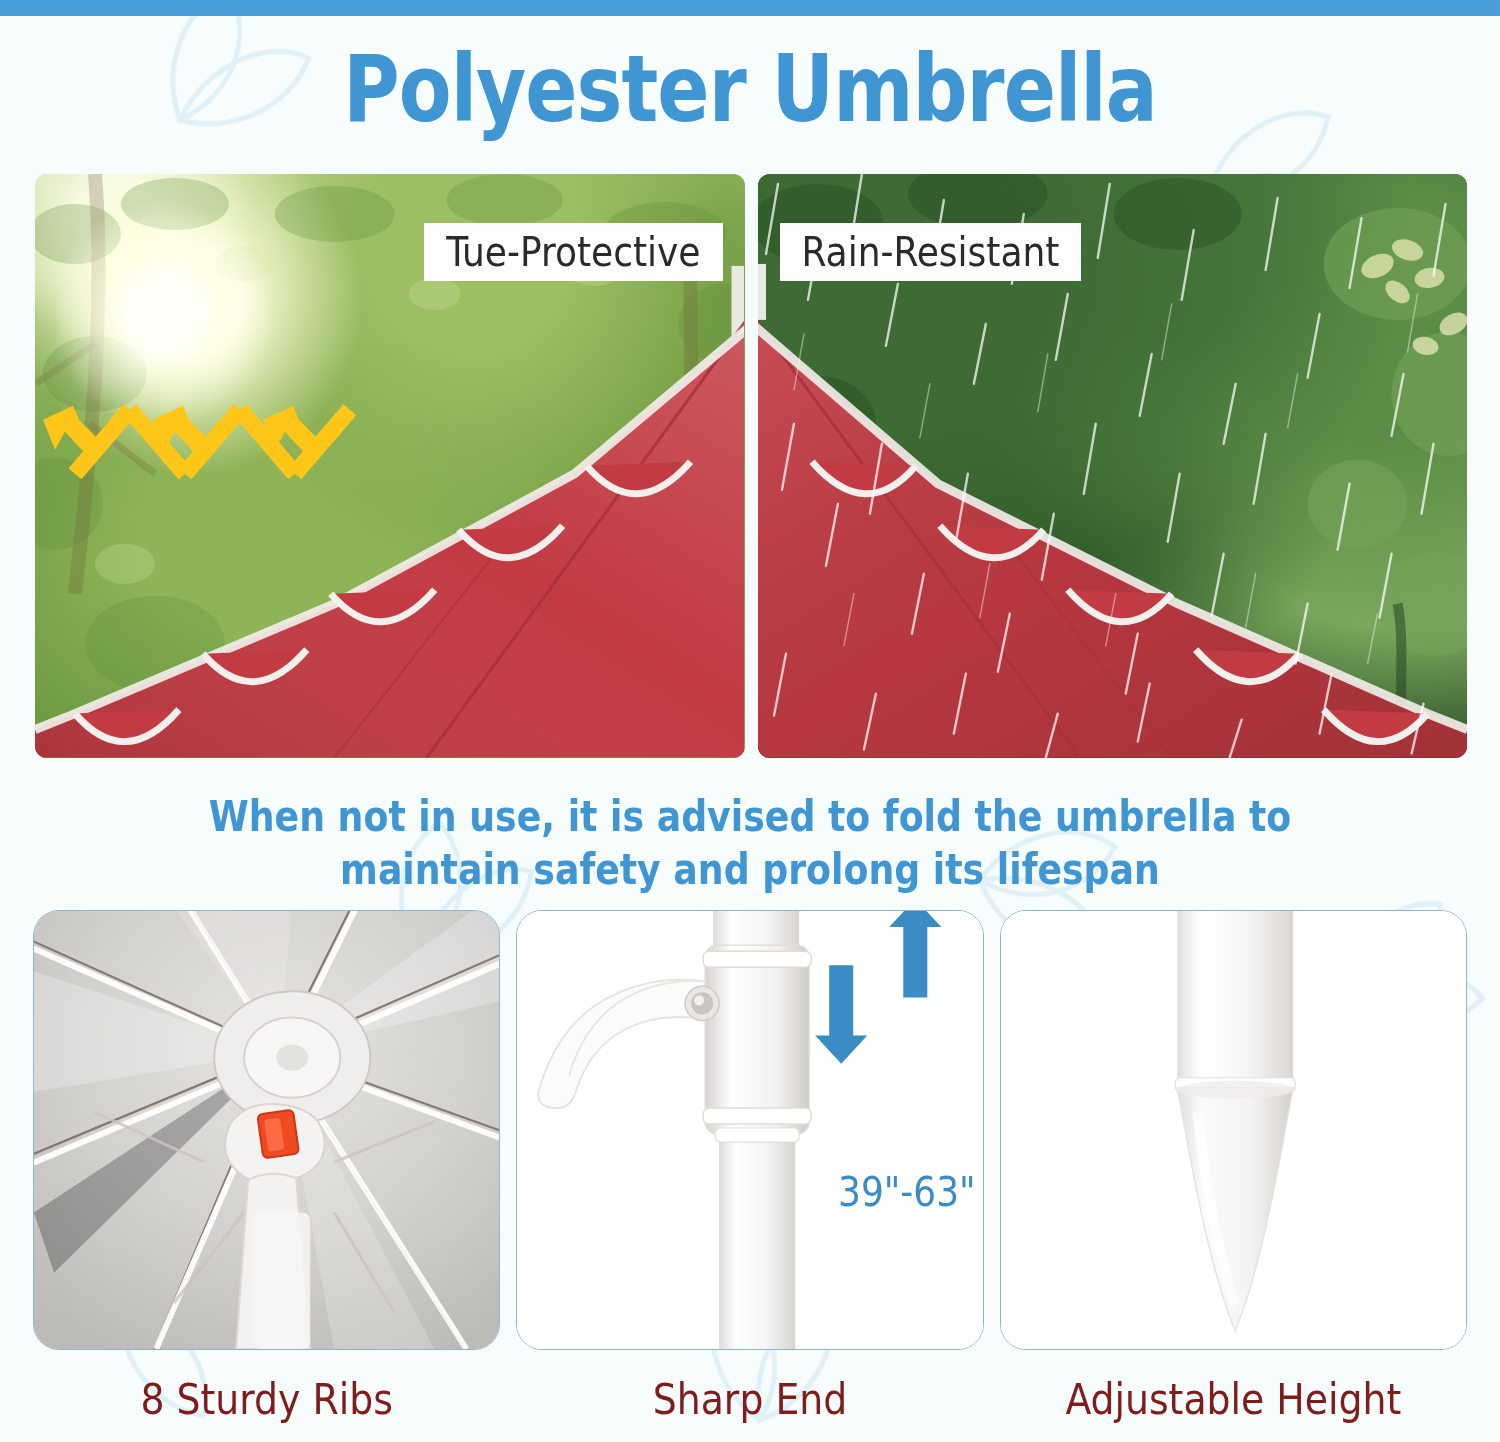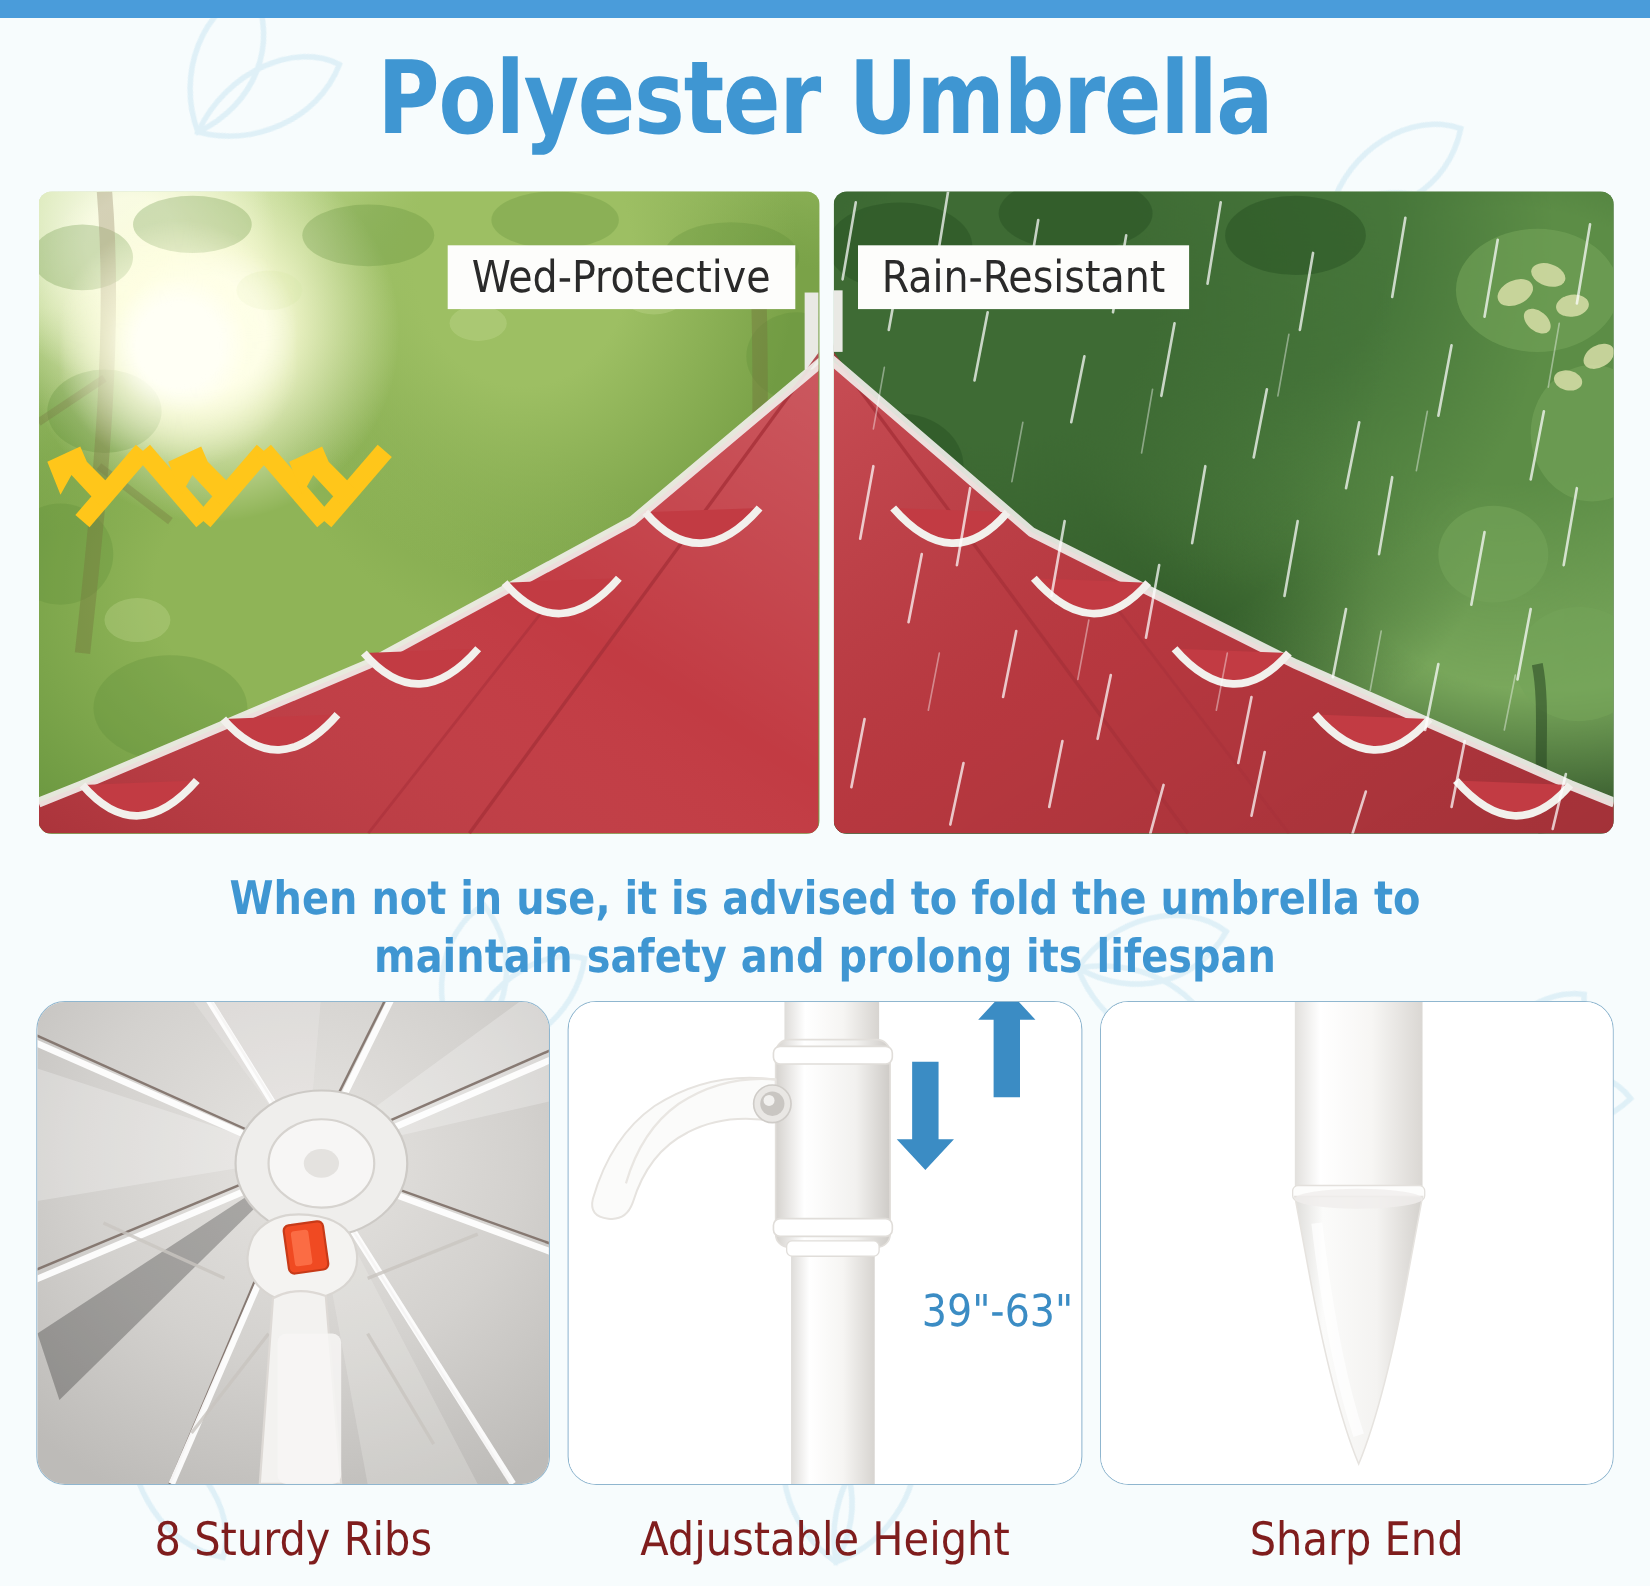--- a/index.html
+++ b/index.html
@@ -258,21 +258,21 @@
           <path d="M260,300 L315,236"></path>
         </g>
         <g fill="#ffc61a">
           <polygon points="38,232 8,246 20,276 30,258 56,286 70,272 44,246"></polygon>
           <polygon points="148,232 118,246 130,276 140,258 166,286 180,272 154,246"></polygon>
           <polygon points="258,232 228,246 240,276 250,258 276,286 290,272 264,246"></polygon>
         </g>
       </svg>
     </div>
 
-    <div class="chip chip-sun">Wed-Protective</div>
+    <div class="chip chip-sun">Tue-Protective</div>
   </div>
 
   <div class="photo-card">
     <div class="rain-scene">
       <div class="rain-trees"></div>
 
       <svg class="rain-flowers" viewBox="0 0 710 584" preserveAspectRatio="none">
         <g fill="#2b5526" opacity=".55">
           <ellipse cx="60" cy="50" rx="66" ry="40"></ellipse>
             <ellipse cx="220" cy="20" rx="70" ry="34"></ellipse>
@@ -528,15 +528,15 @@
         <ellipse cx="234" cy="178" rx="58" ry="9" fill="#f0eeec" opacity=".8"></ellipse>
       </svg>
     </div>
   </div>
 </div>
 
 <div class="height-label">39"-63"</div>
 
 <div class="captions">
   <div class="caption">8 Sturdy Ribs</div>
+  <div class="caption">Sharp End</div>
   <div class="caption">Adjustable Height</div>
-  <div class="caption">Sharp End</div>
 </div>
 
 </body></html>

